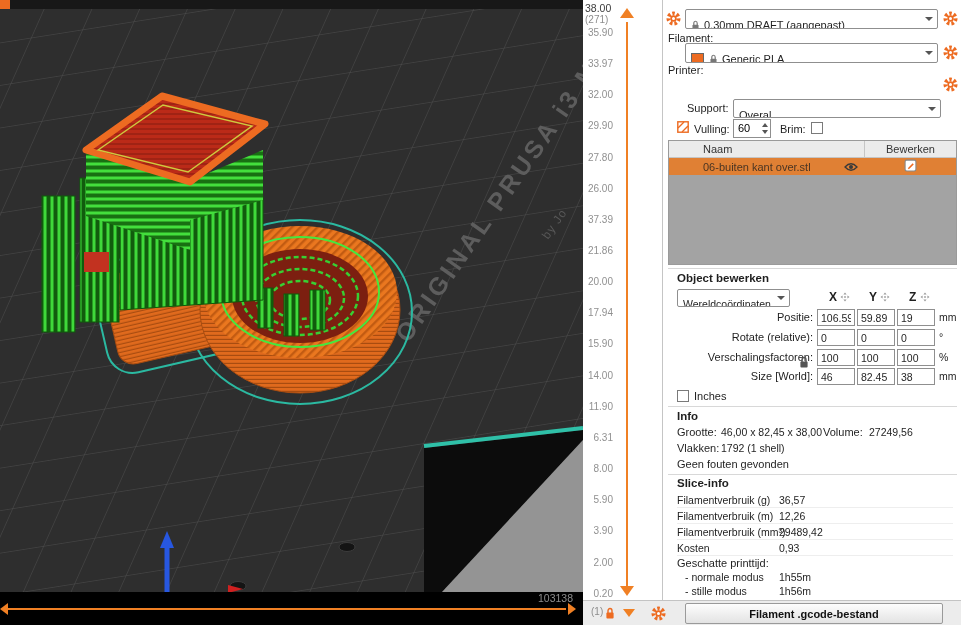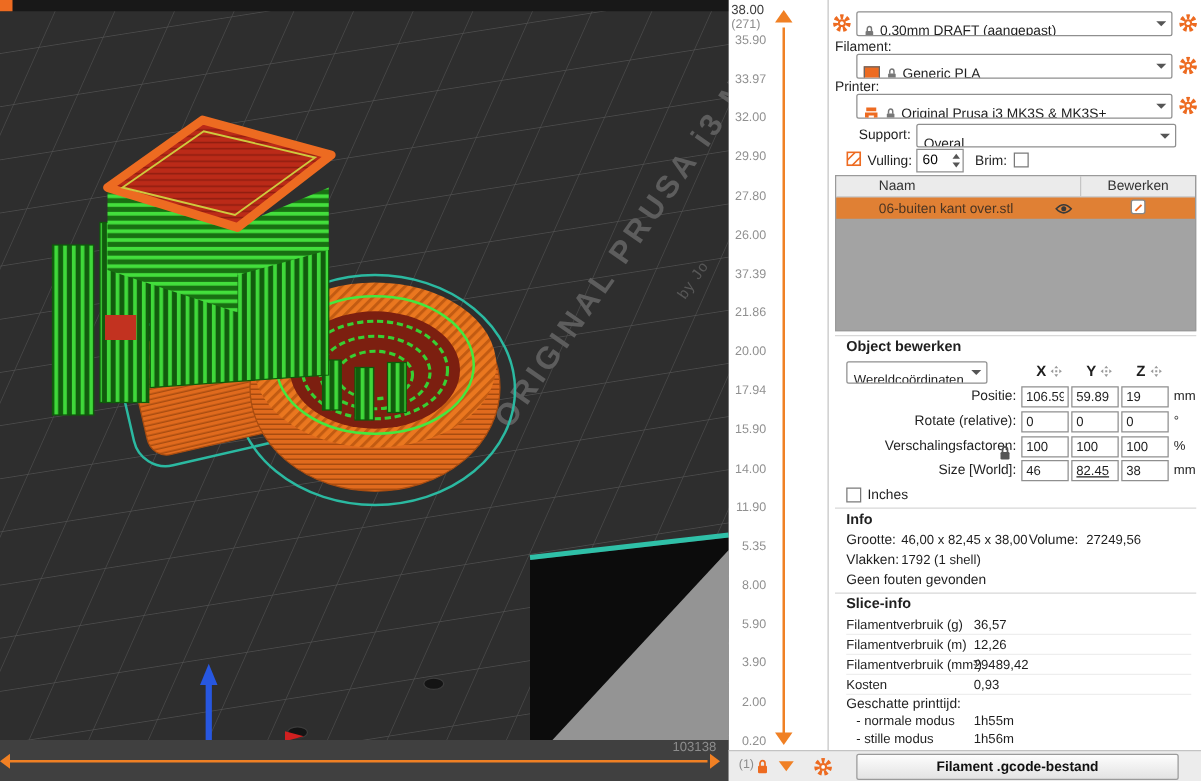--- a/index.html
+++ b/index.html
@@ -13,21 +13,21 @@
   
   #ruler{position:absolute;left:583px;top:0;width:79px;height:600px;background:#fff}
   .tick{position:absolute;left:0;width:30px;text-align:right;font-size:10px;color:#909090;white-space:nowrap}
   #vslider-line{position:absolute;left:43px;top:22px;width:2px;height:568px;background:#f08024}
   .vs-handle-top{position:absolute;left:37px;top:8px;width:0;height:0;
     border-left:7px solid transparent;border-right:7px solid transparent;border-bottom:10px solid #f08024;cursor:pointer}
   .vs-handle-bottom{position:absolute;left:37px;top:586px;width:0;height:0;
     border-left:7px solid transparent;border-right:7px solid transparent;border-top:10px solid #f08024;cursor:pointer}
 
   
-  #hstrip{position:absolute;left:0;top:592px;width:583px;height:33px;background:#404040}
+  #hstrip{position:absolute;left:0;top:592px;width:583px;height:33px;background:#000000}
   #hslider-line{position:absolute;left:8px;top:16px;width:558px;height:2px;background:#f08024}
   .hs-left{position:absolute;left:0;top:11px;width:0;height:0;
     border-top:6px solid transparent;border-bottom:6px solid transparent;border-right:8px solid #f08024;cursor:pointer}
   .hs-right{position:absolute;left:568px;top:11px;width:0;height:0;
     border-top:6px solid transparent;border-bottom:6px solid transparent;border-left:8px solid #f08024;cursor:pointer}
   #hslider-value{position:absolute;left:478px;top:0;width:95px;text-align:right;font-size:10.5px;color:#8d8d8d}
 
   
   #panel{position:absolute;left:662px;top:0;width:299px;height:600px;background:#fff;border-left:1px solid #c5c5c5}
   .lbl{position:absolute;font-size:11px;color:#1f1f1f;white-space:nowrap}
@@ -224,21 +224,21 @@
     <span class="tick" style="top:120px">29.90</span>
     <span class="tick" style="top:152px">27.80</span>
     <span class="tick" style="top:183px">26.00</span>
     <span class="tick" style="top:214px">37.39</span>
     <span class="tick" style="top:245px">21.86</span>
     <span class="tick" style="top:276px">20.00</span>
     <span class="tick" style="top:307px">17.94</span>
     <span class="tick" style="top:338px">15.90</span>
     <span class="tick" style="top:370px">14.00</span>
     <span class="tick" style="top:401px">11.90</span>
-    <span class="tick" style="top:432px">5.35</span>
+    <span class="tick" style="top:432px">6.31</span>
     <span class="tick" style="top:463px">8.00</span>
     <span class="tick" style="top:494px">5.90</span>
     <span class="tick" style="top:525px">3.90</span>
     <span class="tick" style="top:557px">2.00</span>
     <span class="tick" style="top:588px">0.20</span>
 
     <div id="vslider-line"></div>
     <div class="vs-handle-top"></div>
     <div class="vs-handle-bottom"></div>
   </div>
@@ -273,30 +273,20 @@
           <use href="#ic-lock"></use>
         </svg>
       <span>Generic PLA</span>
       <span class="arr"></span>
     </div>
     <svg class="gearbtn" style="left:280px;top:45px">
         <use href="#ic-gear"></use>
       </svg>
 
     <span class="lbl" style="left:5px;top:64px">Printer:</span>
-    <div class="combo" style="left:22px;top:75px;width:253px">
-      <svg class="ic" width="12" height="12" style="color:#ED6B21;margin-right:5px">
-          <use href="#ic-printer"></use>
-        </svg>
-      <svg class="ic lockic" width="9" height="11">
-          <use href="#ic-lock"></use>
-        </svg>
-      <span>Original Prusa i3 MK3S &amp; MK3S+</span>
-      <span class="arr"></span>
-    </div>
     <svg class="gearbtn" style="left:280px;top:77px">
         <use href="#ic-gear"></use>
       </svg>
 
     <span class="lbl" style="left:24px;top:102px">Support:</span>
     <div class="combo" style="left:70px;top:99px;width:208px;height:19px">
       <span>Overal</span>
       <span class="arr"></span>
     </div>
 
@@ -366,21 +356,21 @@
     <svg style="position:absolute;left:136px;top:356px;color:#555" width="10" height="13">
         <use href="#ic-lock"></use>
       </svg>
     <input class="field" style="left: 154px; top: 349px;" readonly="" value="100">
     <input class="field" style="left: 194px; top: 349px;" readonly="" value="100">
     <input class="field" style="left: 234px; top: 349px;" readonly="" value="100">
     <span class="munit" style="top:351px">%</span>
 
     <span class="mlabel" style="top:370px">Size [World]:</span>
     <input class="field" style="left: 154px; top: 368px;" readonly="" value="46">
-    <input class="field" style="left: 194px; top: 368px; text-decoration: underline;" readonly="" value="82.45">
+    <input class="field" style="left: 194px; top: 368px;" readonly="" value="82.45">
     <input class="field" style="left: 234px; top: 368px;" readonly="" value="38">
     <span class="munit" style="top:370px">mm</span>
 
     <span class="cb" style="left:14px;top:390px"></span>
     <span class="lbl" style="left:31px;top:390px">Inches</span>
 
     <div class="sep" style="top:406px"></div>
     <span class="lbl bold" style="left:14px;top:410px;font-size:11.5px">Info</span>
     <span class="lbl" style="left:14px;top:426px">Grootte:</span>
     <span class="lbl" style="left:58px;top:426px;font-size:10.5px">46,00 x 82,45 x 38,00</span>

